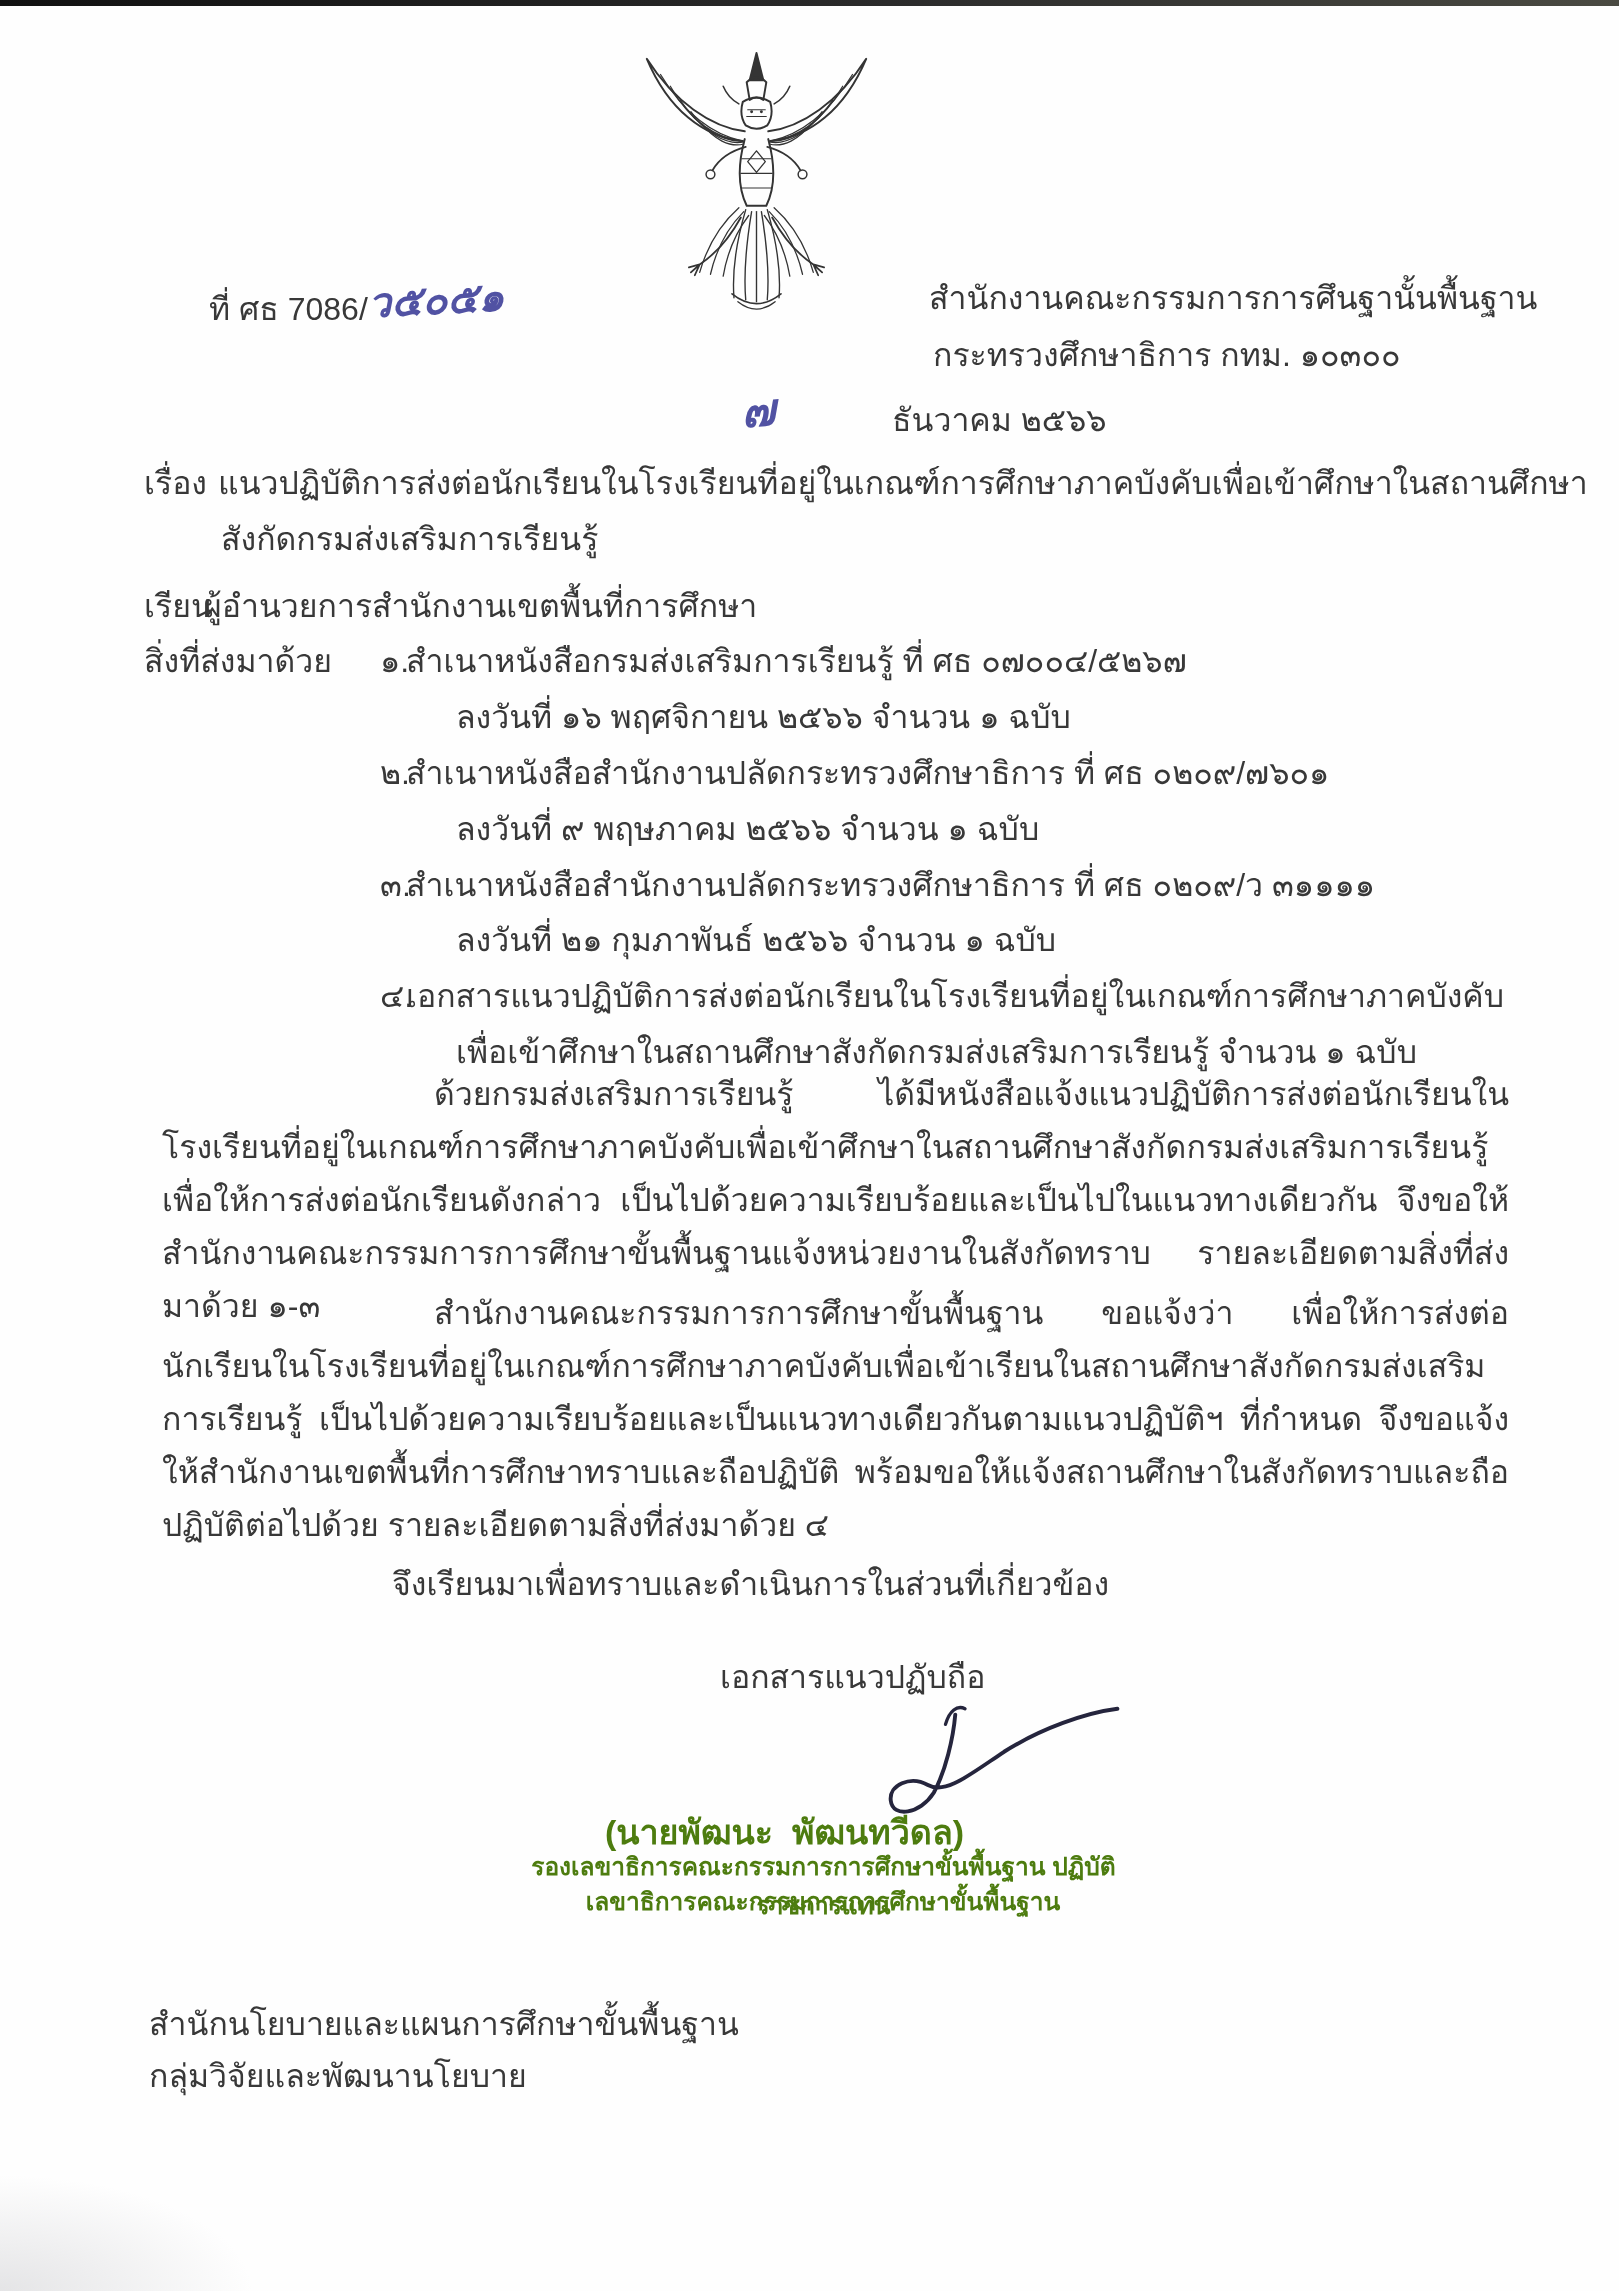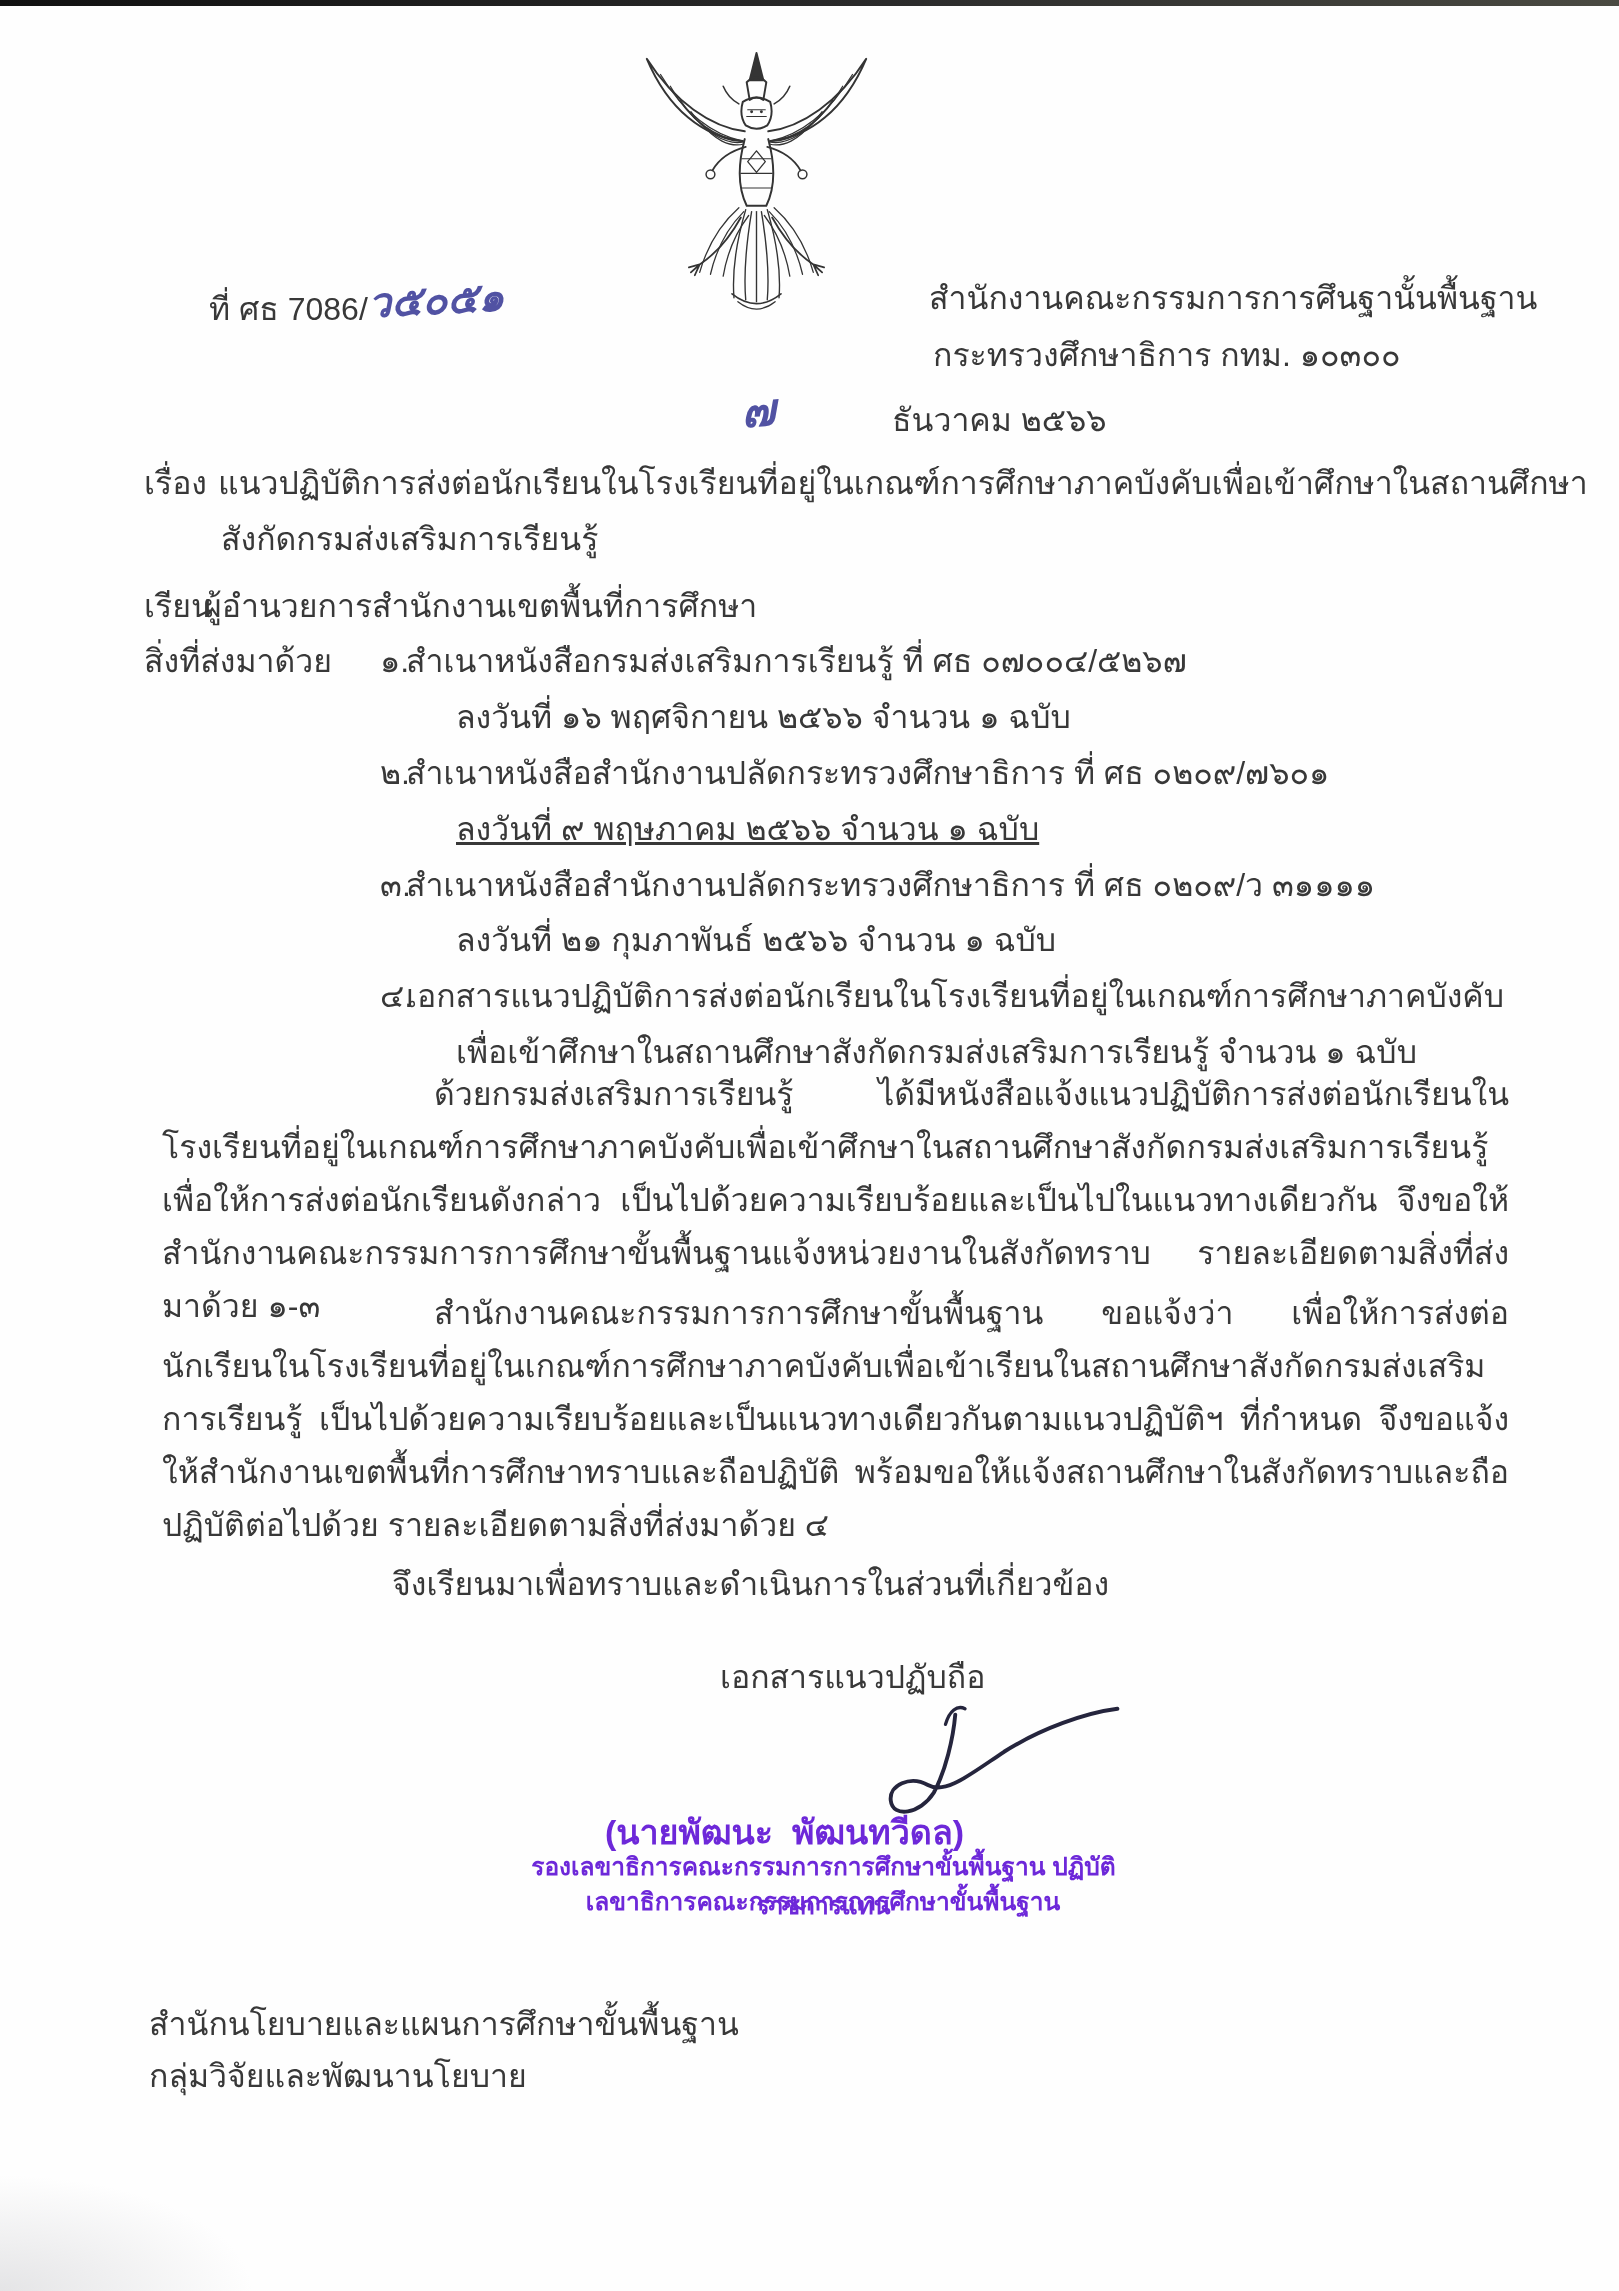--- a/index.html
+++ b/index.html
@@ -10,21 +10,21 @@
   }
   .abs{position:absolute;}
   .t{font-size:32px;line-height:1.5;white-space:nowrap;color:#383838;}
   .para{
     font-size:32px;line-height:53px;text-align:justify;white-space:normal;
     word-break:normal;overflow-wrap:anywhere;color:#383838;margin-left:27px;
   }
   .hand{
     color:#5152a3;font-style:italic;font-weight:bold;
   }
-  .stamp{color:#6d28d9;font-weight:bold;text-align:center;}
+  .stamp{color:#4d7c0f;font-weight:bold;text-align:center;}
   .scan-top{
     left:0;top:0;width:1619px;height:5.9px;
     background:linear-gradient(90deg,#111 0%,#2b2b2b 55%,#4a4a42 100%);
   }
   .corner-smudge{
     left:0;bottom:0;width:255px;height:118px;
     background:radial-gradient(ellipse at 0% 100%, rgba(180,180,185,.35), rgba(255,255,255,0) 70%);
   }
   svg{display:block;}
 </style>
@@ -102,21 +102,21 @@
   <div class="abs t" style="left:203px;top:582px;">ผู้อำนวยการสำนักงานเขตพื้นที่การศึกษา</div>
 
   <div class="abs t" style="left:144px;top:637px;">สิ่งที่ส่งมาด้วย</div>
 
   <div class="abs t" style="left:380px;top:637px;">๑.</div>
   <div class="abs t" style="left:406px;top:637px;">สำเนาหนังสือกรมส่งเสริมการเรียนรู้ ที่ ศธ ๐๗๐๐๔/๕๒๖๗</div>
   <div class="abs t" style="left:456px;top:693px;">ลงวันที่ ๑๖ พฤศจิกายน ๒๕๖๖ จำนวน ๑ ฉบับ</div>
 
   <div class="abs t" style="left:380px;top:749px;">๒.</div>
   <div class="abs t" style="left:406px;top:749px;">สำเนาหนังสือสำนักงานปลัดกระทรวงศึกษาธิการ ที่ ศธ ๐๒๐๙/๗๖๐๑</div>
-  <div class="abs t" style="left:456px;top:805px;text-decoration:underline;">ลงวันที่ ๙ พฤษภาคม ๒๕๖๖ จำนวน ๑ ฉบับ</div>
+  <div class="abs t" style="left:456px;top:805px;">ลงวันที่ ๙ พฤษภาคม ๒๕๖๖ จำนวน ๑ ฉบับ</div>
 
   <div class="abs t" style="left:380px;top:861px;">๓.</div>
   <div class="abs t" style="left:406px;top:861px;">สำเนาหนังสือสำนักงานปลัดกระทรวงศึกษาธิการ ที่ ศธ ๐๒๐๙/ว ๓๑๑๑๑</div>
   <div class="abs t" style="left:456px;top:916px;">ลงวันที่ ๒๑ กุมภาพันธ์ ๒๕๖๖ จำนวน ๑ ฉบับ</div>
 
   <div class="abs t" style="left:380px;top:972px;">๔.</div>
   <div class="abs t" style="left:406px;top:972px;">เอกสารแนวปฏิบัติการส่งต่อนักเรียนในโรงเรียนที่อยู่ในเกณฑ์การศึกษาภาคบังคับ</div>
   <div class="abs t" style="left:456px;top:1028px;">เพื่อเข้าศึกษาในสถานศึกษาสังกัดกรมส่งเสริมการเรียนรู้ จำนวน ๑ ฉบับ</div>
 
   <div class="abs para" style="left:135px;top:1068px;width:1347px;text-indent:272px;">ด้วยกรมส่งเสริมการเรียนรู้ ได้มีหนังสือแจ้งแนวปฏิบัติการส่งต่อนักเรียนในโรงเรียนที่อยู่ในเกณฑ์การศึกษาภาคบังคับเพื่อเข้าศึกษาในสถานศึกษาสังกัดกรมส่งเสริมการเรียนรู้ เพื่อให้การส่งต่อนักเรียนดังกล่าว เป็นไปด้วยความเรียบร้อยและเป็นไปในแนวทางเดียวกัน จึงขอให้สำนักงานคณะกรรมการการศึกษาขั้นพื้นฐานแจ้งหน่วยงานในสังกัดทราบ รายละเอียดตามสิ่งที่ส่งมาด้วย ๑-๓</div>

